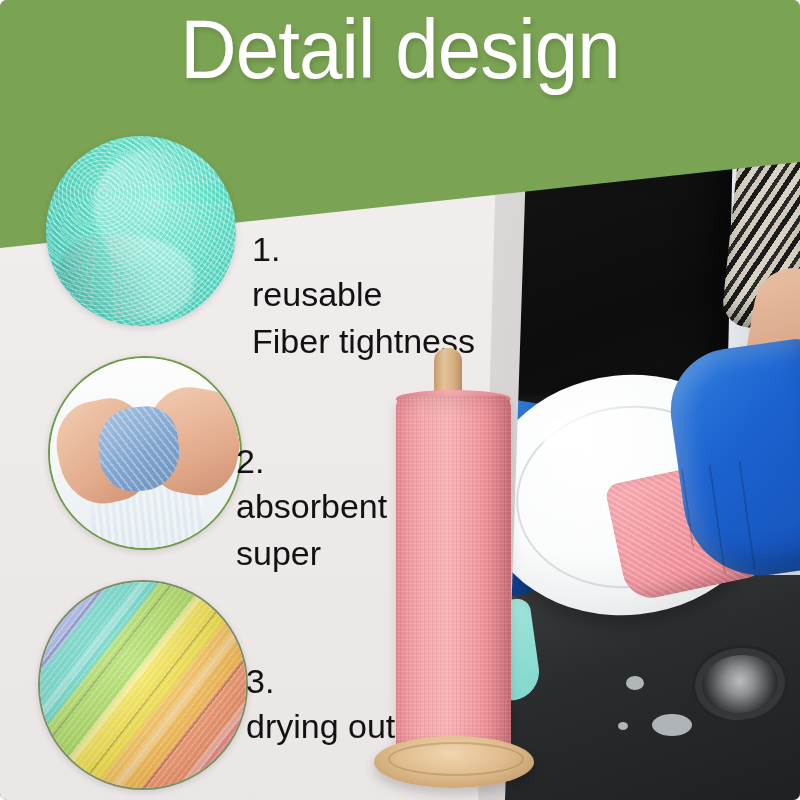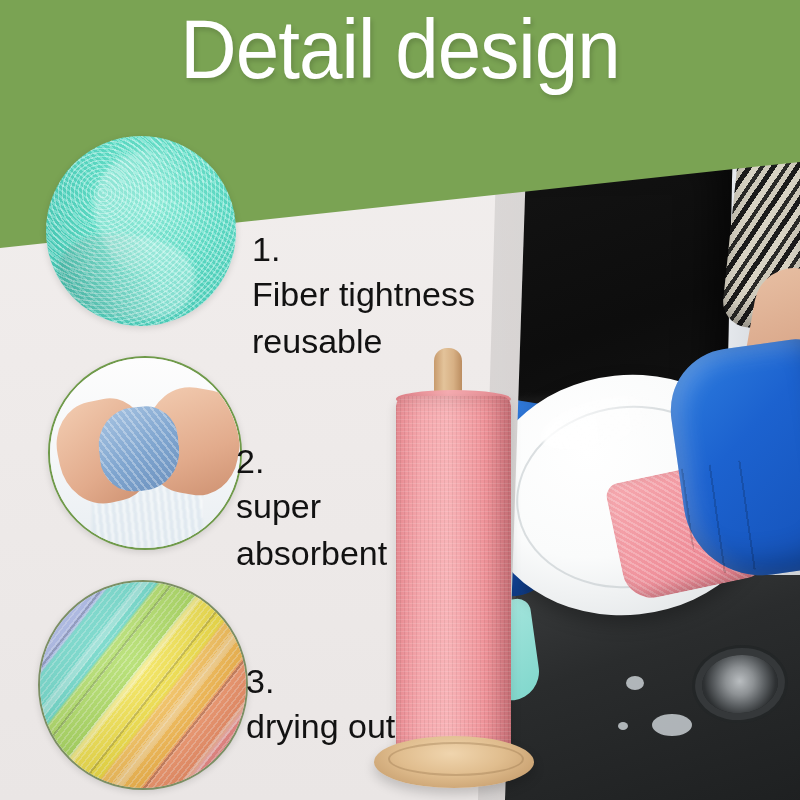--- a/index.html
+++ b/index.html
@@ -7,20 +7,21 @@
     padding: 0;
     background: #ffffff;
   }
   .stage {
     position: relative;
     width: 800px;
     height: 800px;
     overflow: hidden;
     font-family: "Liberation Sans", sans-serif;
     background: #737373;
+    border-radius: 7px;
   }
 
   
   .photo {
     position: absolute;
     left: 430px;
     top: 0;
     width: 370px;
     height: 800px;
     overflow: hidden;
@@ -450,28 +451,28 @@
   </div>
 
   <div class="circ circ-3">
     <div class="rainbow"></div>
     <div class="rb-shade"></div>
     <div class="rb-vig"></div>
   </div>
 
   <div class="feat feat-1">
     <span class="feat-num">1.</span>
+    <span class="feat-line">reusable</span>
     <span class="feat-line">Fiber tightness</span>
-    <span class="feat-line">reusable</span>
   </div>
 
   <div class="feat feat-2">
     <span class="feat-num">2.</span>
+    <span class="feat-line">absorbent</span>
     <span class="feat-line">super</span>
-    <span class="feat-line">absorbent</span>
   </div>
 
   <div class="feat feat-3">
     <span class="feat-num">3.</span>
     <span class="feat-line">drying out</span>
   </div>
 
   <div class="holder dowel"></div>
   <div class="holder roll-top"></div>
   <div class="holder roll"></div>

